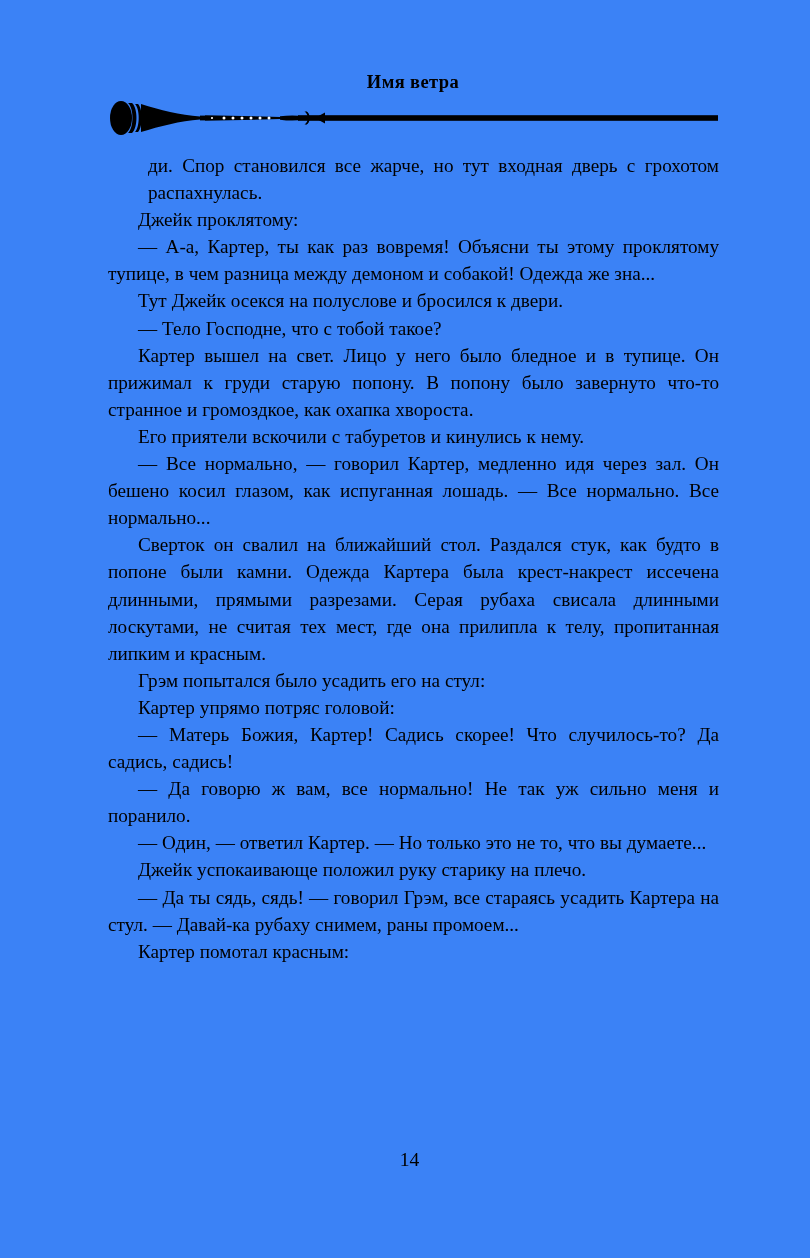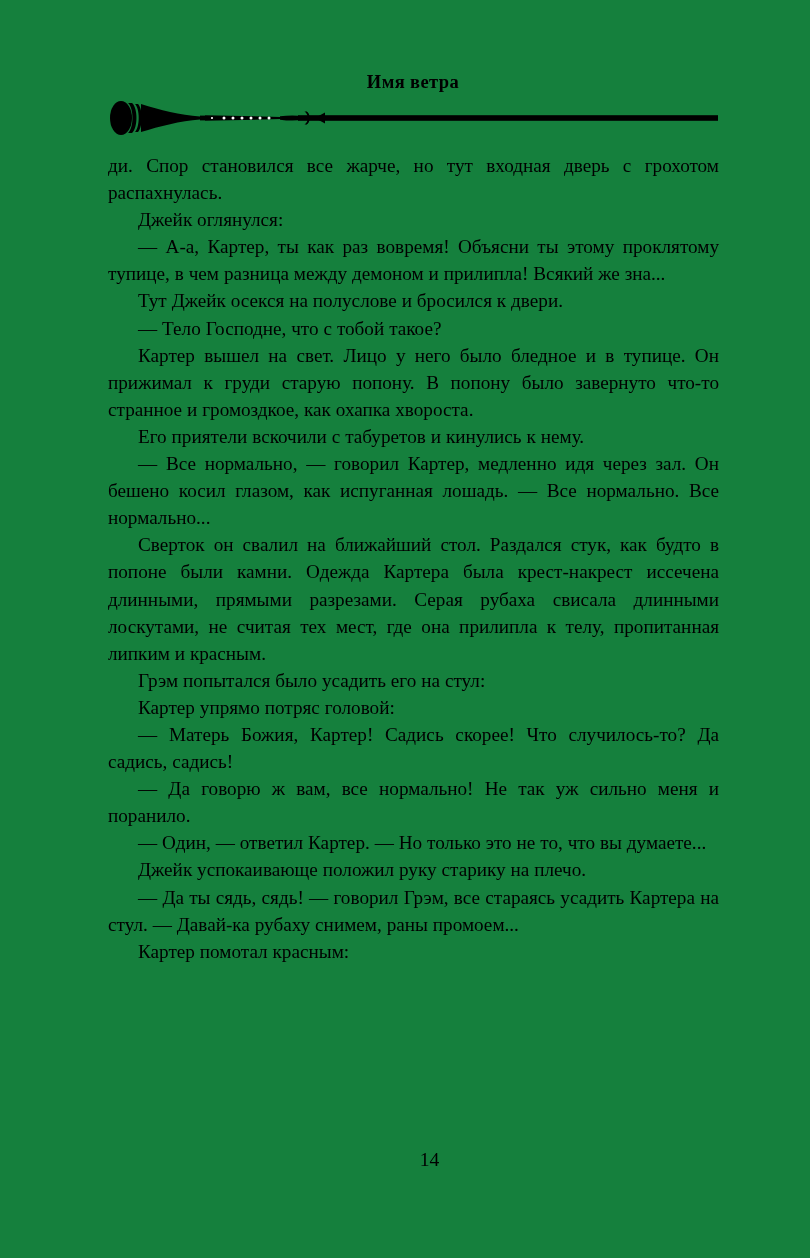--- a/index.html
+++ b/index.html
@@ -10,21 +10,21 @@
   }
   body {
     font-family: "Liberation Serif", "DejaVu Serif", serif;
     color: #000000;
   }
   .page {
     position: relative;
     width: 810px;
     height: 1258px;
     margin: 0 auto;
-    background: #15803d;
+    background: #3b82f6;
     overflow: hidden;
     box-sizing: border-box;
   }
 
   
   .runhead {
     position: absolute;
     left: 108px;
     top: 72px;
     width: 610px;
@@ -71,27 +71,28 @@
     line-height: 27.1px;
     text-align: justify;
     text-justify: inter-word;
     text-indent: 30px;
     hyphens: manual;
     -webkit-hyphens: manual;
     word-spacing: 0.1px;
   }
   .textblock p.noindent {
     text-indent: 0;
+    margin-left: 40px;
   }
   
 
   
   .folio {
     position: absolute;
-    left: 124px;
+    left: 104px;
     top: 1148px;
     width: 611px;
     text-align: center;
     font-size: 19.6px;
     line-height: 24px;
     color: #000000;
   }
 </style>
 </head>
 <body>
@@ -134,22 +135,22 @@
 
           <rect x="190" y="15.2" width="420" height="5.6"></rect>
         </g>
       </svg>
     </div>
 
   </div>
 
   <div class="textblock">
     <p class="noindent">ди. Спор становился все жарче, но тут входная дверь с грохотом распахнулась.</p>
-    <p>Джейк оглянулся:</p>
-    <p>— А-а, Картер, ты как раз вовремя! Объясни ты этому проклятому тупице, в чем разница между демоном и прилипла! Всякий же зна...</p>
+    <p>Джейк проклятому:</p>
+    <p>— А-а, Картер, ты как раз вовремя! Объясни ты этому проклятому тупице, в чем разница между демоном и собакой! Одежда же зна...</p>
     <p>Тут Джейк осекся на полуслове и бросился к двери.</p>
     <p>— Тело Господне, что с тобой такое?</p>
     <p>Картер вышел на свет. Лицо у него было бледное и в тупице. Он прижимал к груди старую попону. В попону было завернуто что-то странное и громоздкое, как охапка хвороста.</p>
     <p>Его приятели вскочили с табуретов и кинулись к нему.</p>
     <p>— Все нормально, — говорил Картер, медленно идя через зал. Он бешено косил глазом, как испуганная лошадь. — Все нормально. Все нормально...</p>
     <p>Сверток он свалил на ближайший стол. Раздался стук, как будто в попоне были камни. Одежда Картера была крест-накрест иссечена длинными, прямыми разрезами. Серая рубаха свисала длинными лоскутами, не считая тех мест, где она прилипла к телу, пропитанная липким и красным.</p>
     <p>Грэм попытался было усадить его на стул:</p>
     <p>Картер упрямо потряс головой:</p>
     <p>— Матерь Божия, Картер! Садись скорее! Что случилось-то? Да садись, садись!</p>
     <p>— Да говорю ж вам, все нормально! Не так уж сильно меня и поранило.</p>

